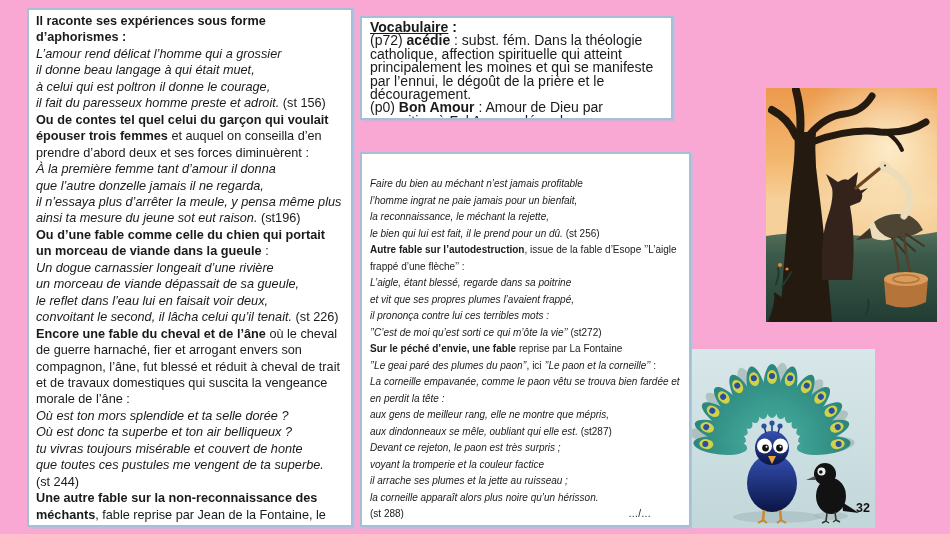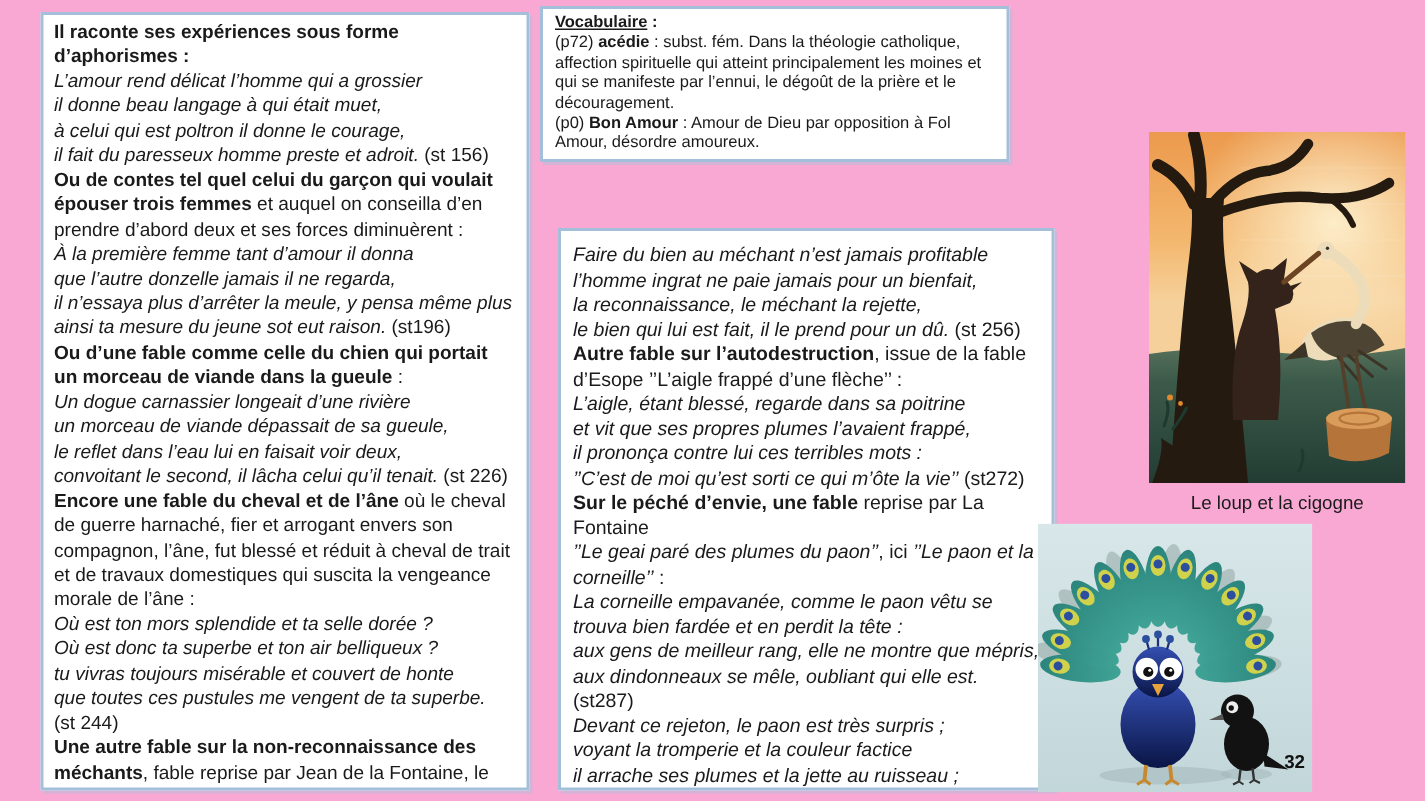--- a/index.html
+++ b/index.html
@@ -2,24 +2,24 @@
 <html><head>
 <meta charset="utf-8">
 <style>
   html,body{margin:0;padding:0;background:#ffffff;}
   .slide{position:relative;width:950px;height:534px;background:#f9a8d4;
          font-family:Liberation Sans, sans-serif;color:#1a1a1a;overflow:hidden;}
   .panel{position:absolute;background:#fff;border:2px solid #a4bfda;
          box-shadow:2px 2px 0 rgba(168,194,220,.45);box-sizing:border-box;overflow:hidden;}
   #left-panel{left:27px;top:8px;width:326px;height:519px;padding:3px 7px;
               font-size:12.7px;line-height:16.45px;}
-  #vocab-box{left:360px;top:4px;width:313px;height:104px;padding:3px 8px;
-             font-size:11px;line-height:13.4px;}
-  #fable-box{left:372px;top:152px;width:331px;height:375px;padding:8px 8px;
-             font-size:13px;line-height:16.5px;}
+  #vocab-box{left:360px;top:16px;width:313px;height:104px;padding:3px 8px;
+             font-size:14px;line-height:13.4px;}
+  #fable-box{left:360px;top:152px;width:331px;height:375px;padding:22px 8px;
+             font-size:10px;line-height:16.5px;}
   #noms-box{left:681px;top:6px;width:264px;height:84px;padding:3px 8px;
             font-size:11.6px;line-height:15px;}
   .b{font-weight:bold;}
   .i{font-style:italic;}
   .bu{font-weight:bold;text-decoration:underline;}
   .foot{display:flex;justify-content:space-between;padding-right:30px;}
   .figure{position:absolute;overflow:hidden;}
   #wolf-figure{left:766px;top:88px;width:171px;height:234px;}
   #peacock-figure{left:692px;top:349px;width:183px;height:179px;}
   .caption{position:absolute;font-size:12.5px;color:#1a1a1a;}
@@ -104,21 +104,20 @@
       <ellipse cx="140" cy="191" rx="13" ry="4" fill="none" stroke="#b5743a" stroke-width="1.5"></ellipse>
       <g stroke="#1e3a2e" stroke-width="2" fill="none" stroke-linecap="round">
         <path d="M10,196 q4,-10 2,-16"></path>
           <path d="M16,198 q6,-8 9,-14"></path>
           <path d="M100,226 q4,-8 2,-14"></path>
       </g>
       <circle cx="14" cy="177" r="2" fill="#e08a30"></circle>
       <circle cx="21" cy="181" r="1.6" fill="#e08a30"></circle>
     </svg>
   </div>
-  <div class="caption" id="wolf-caption">Le loup et la cigogne</div>
 
   <div class="figure" id="peacock-figure">
     <svg width="183" height="179" viewBox="0 0 183 179">
       <defs>
         <linearGradient id="pbg" x1="0" y1="0" x2="0" y2="1">
           <stop offset="0" stop-color="#d8e7e9"></stop>
           <stop offset="1" stop-color="#c2d7da"></stop>
         </linearGradient>
         <linearGradient id="pbody" x1="0" y1="0" x2="0" y2="1">
           <stop offset="0" stop-color="#3550b4"></stop>

